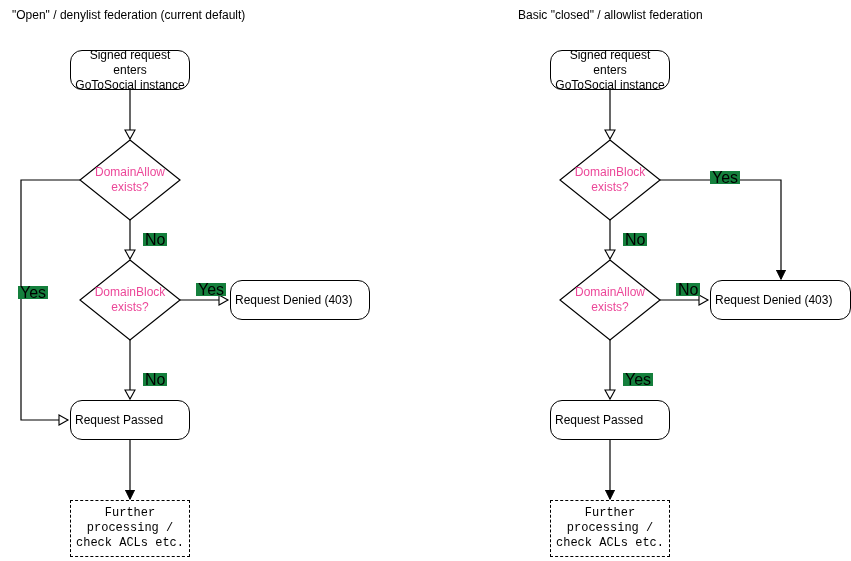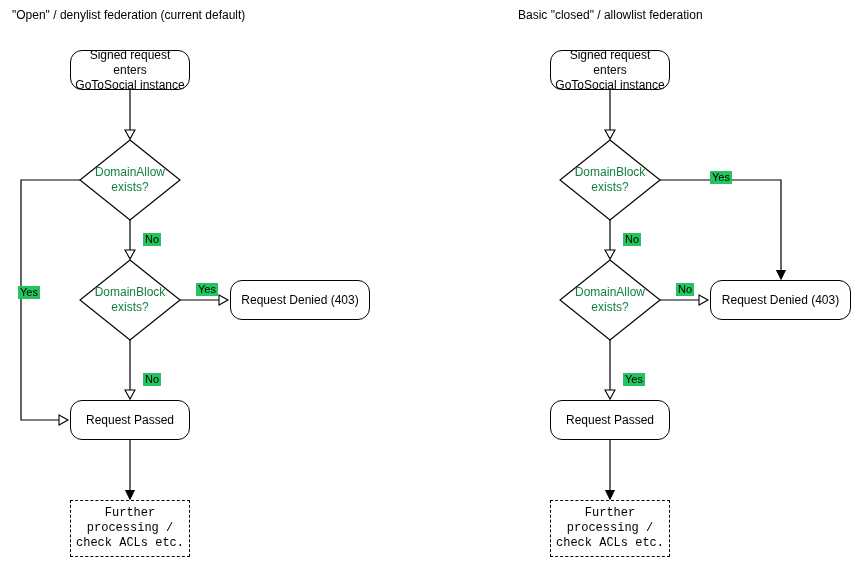--- a/index.html
+++ b/index.html
@@ -30,21 +30,20 @@
     font-size: 12px;
     line-height: 14px;
     color: #000000;
     white-space: nowrap;
   }
   .node {
     position: absolute;
     box-sizing: border-box;
     display: flex;
     align-items: center;
-    justify-content: center;
     text-align: center;
     font-size: 12px;
     line-height: 15px;
     color: #000000;
     background: #ffffff;
   }
   .node-rounded {
     border: 1.2px solid #000000;
     border-radius: 12px;
   }
@@ -58,29 +57,29 @@
     display: block;
     white-space: pre-line;
     padding: 0 4px;
   }
   .diamond-label {
     position: absolute;
     font-size: 12px;
     line-height: 15px;
     text-align: center;
     white-space: pre-line;
-    color: #15803d;
+    color: #ec4899;
     pointer-events: none;
   }
   .edge-label {
     position: absolute;
-    font-size: 11px;
+    font-size: 16px;
     line-height: 13px;
     color: #000000;
-    background: #22c55e;
+    background: #15803d;
     padding: 0 2px;
     white-space: nowrap;
   }
 </style>
 </head>
 <body>
 
 <div id="canvas">
 
   <svg class="diagram-svg" viewBox="0 0 851 561">

